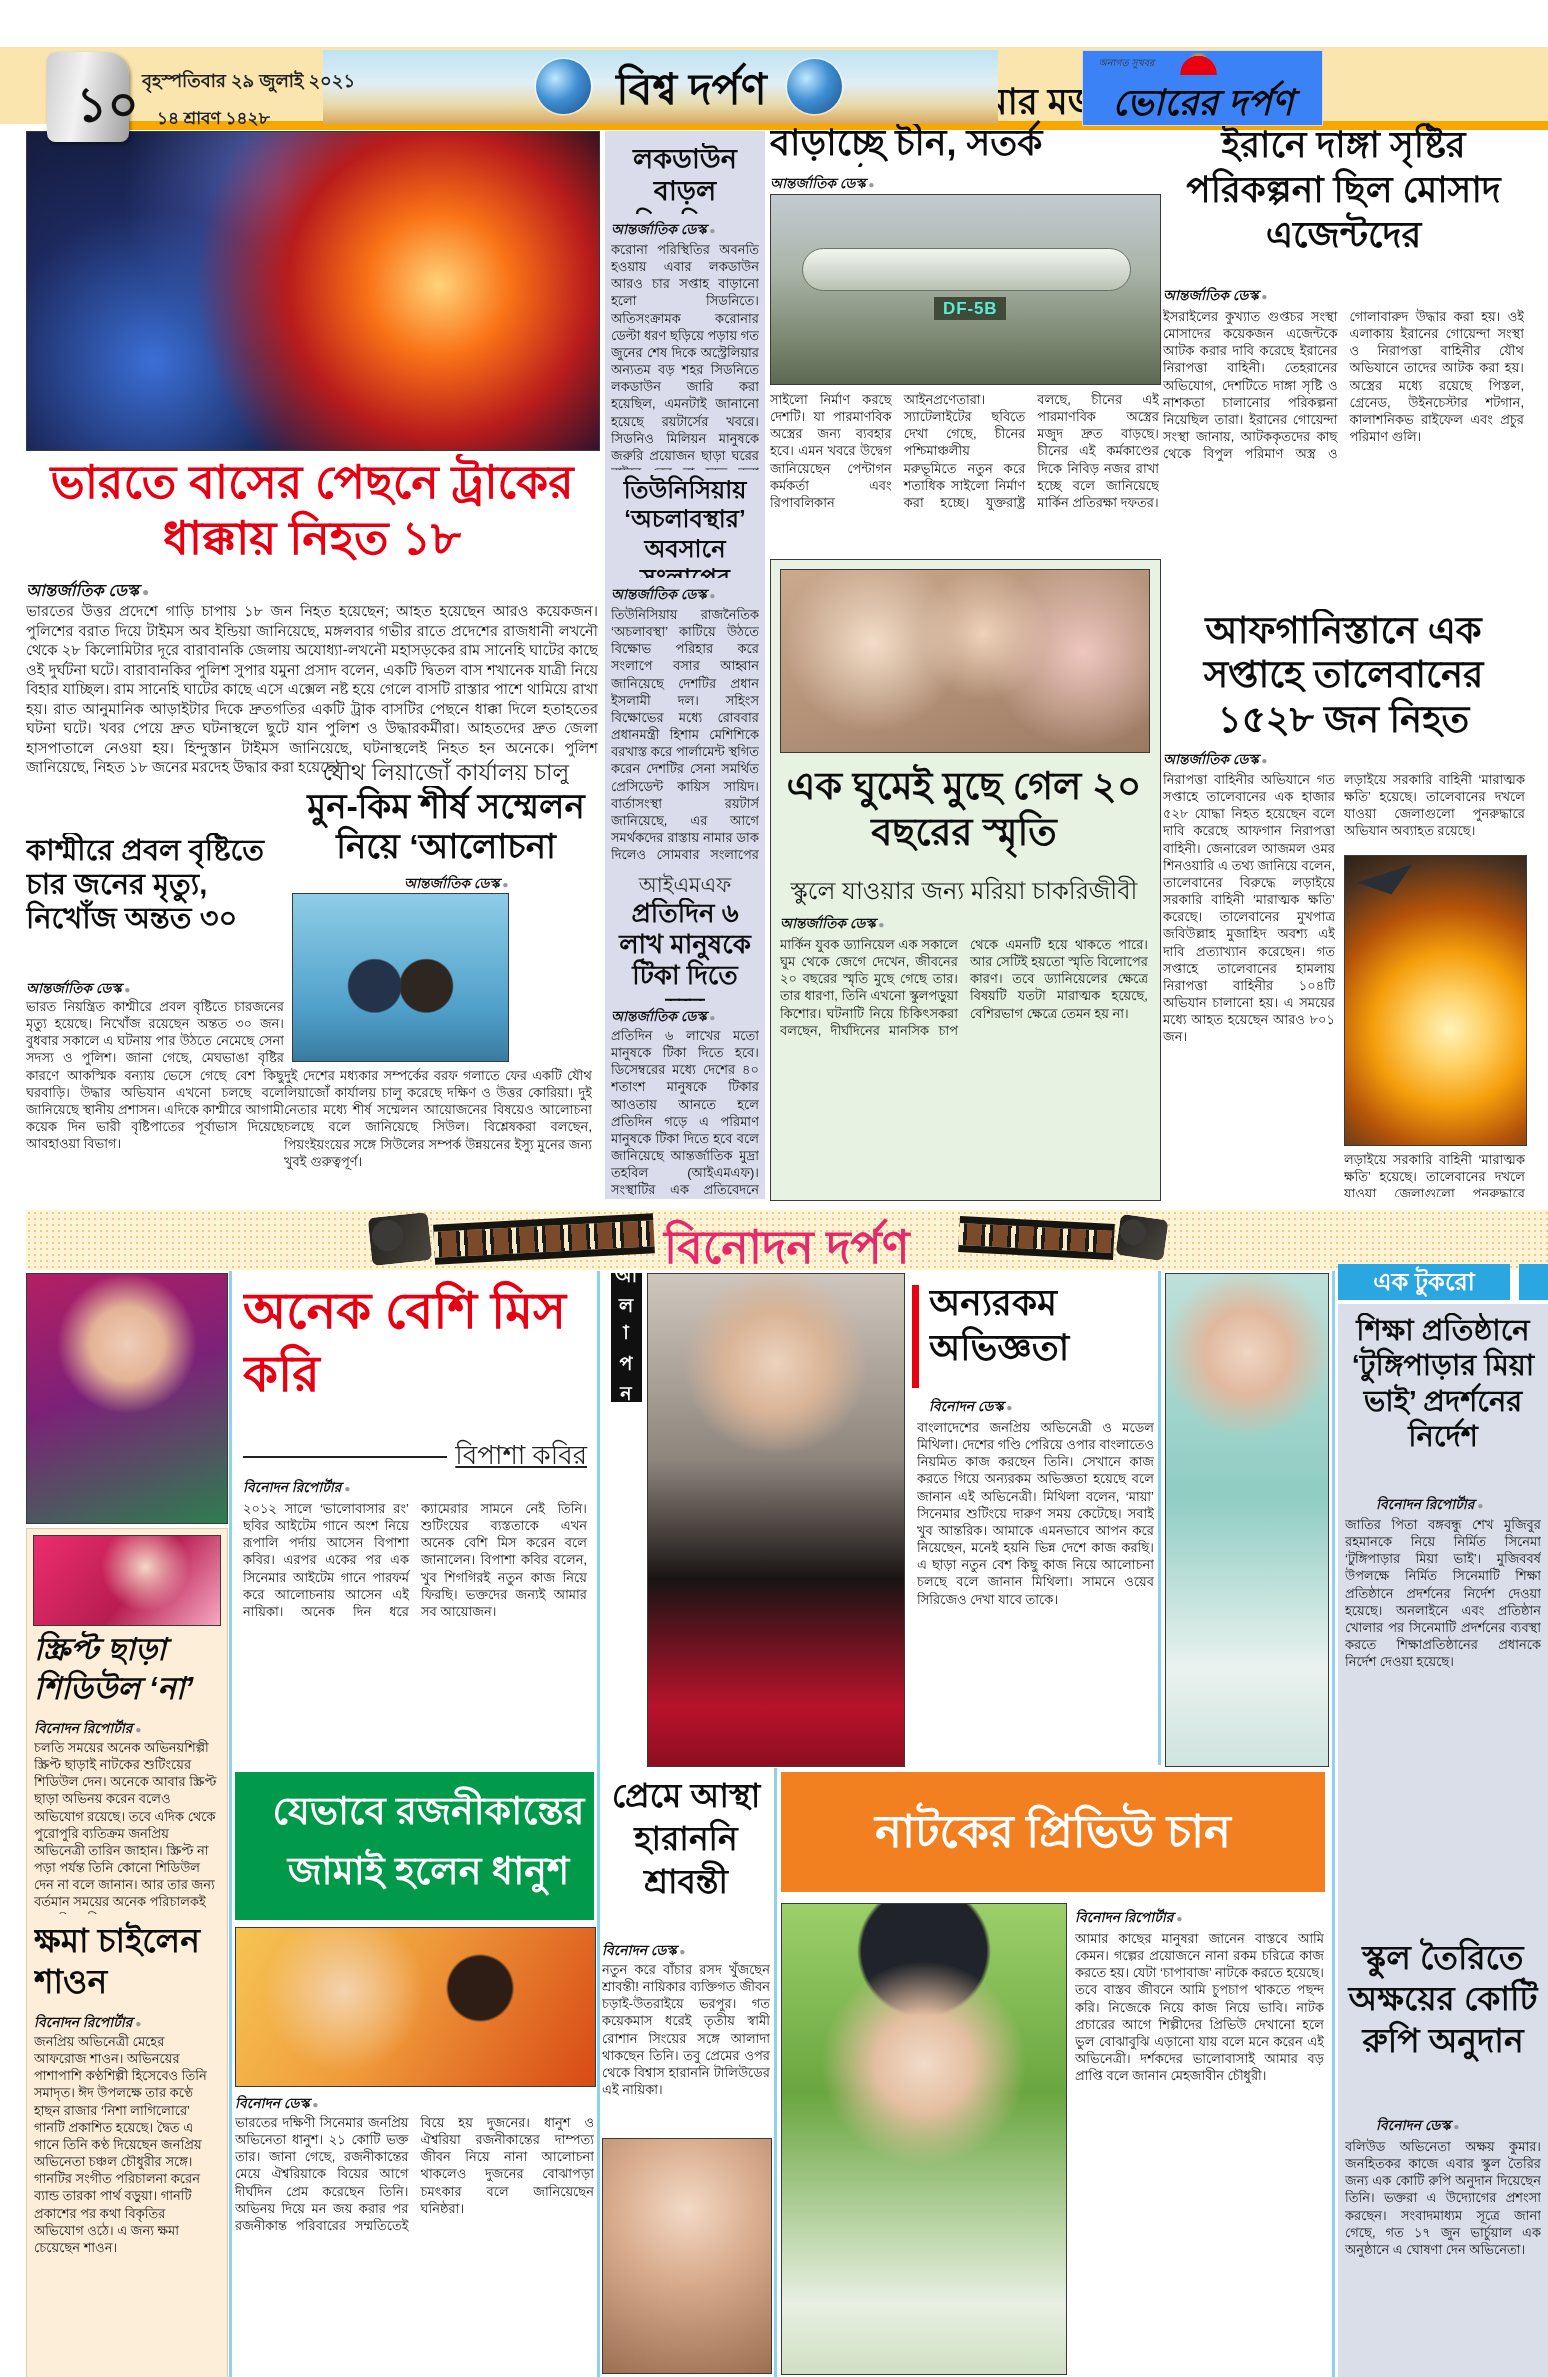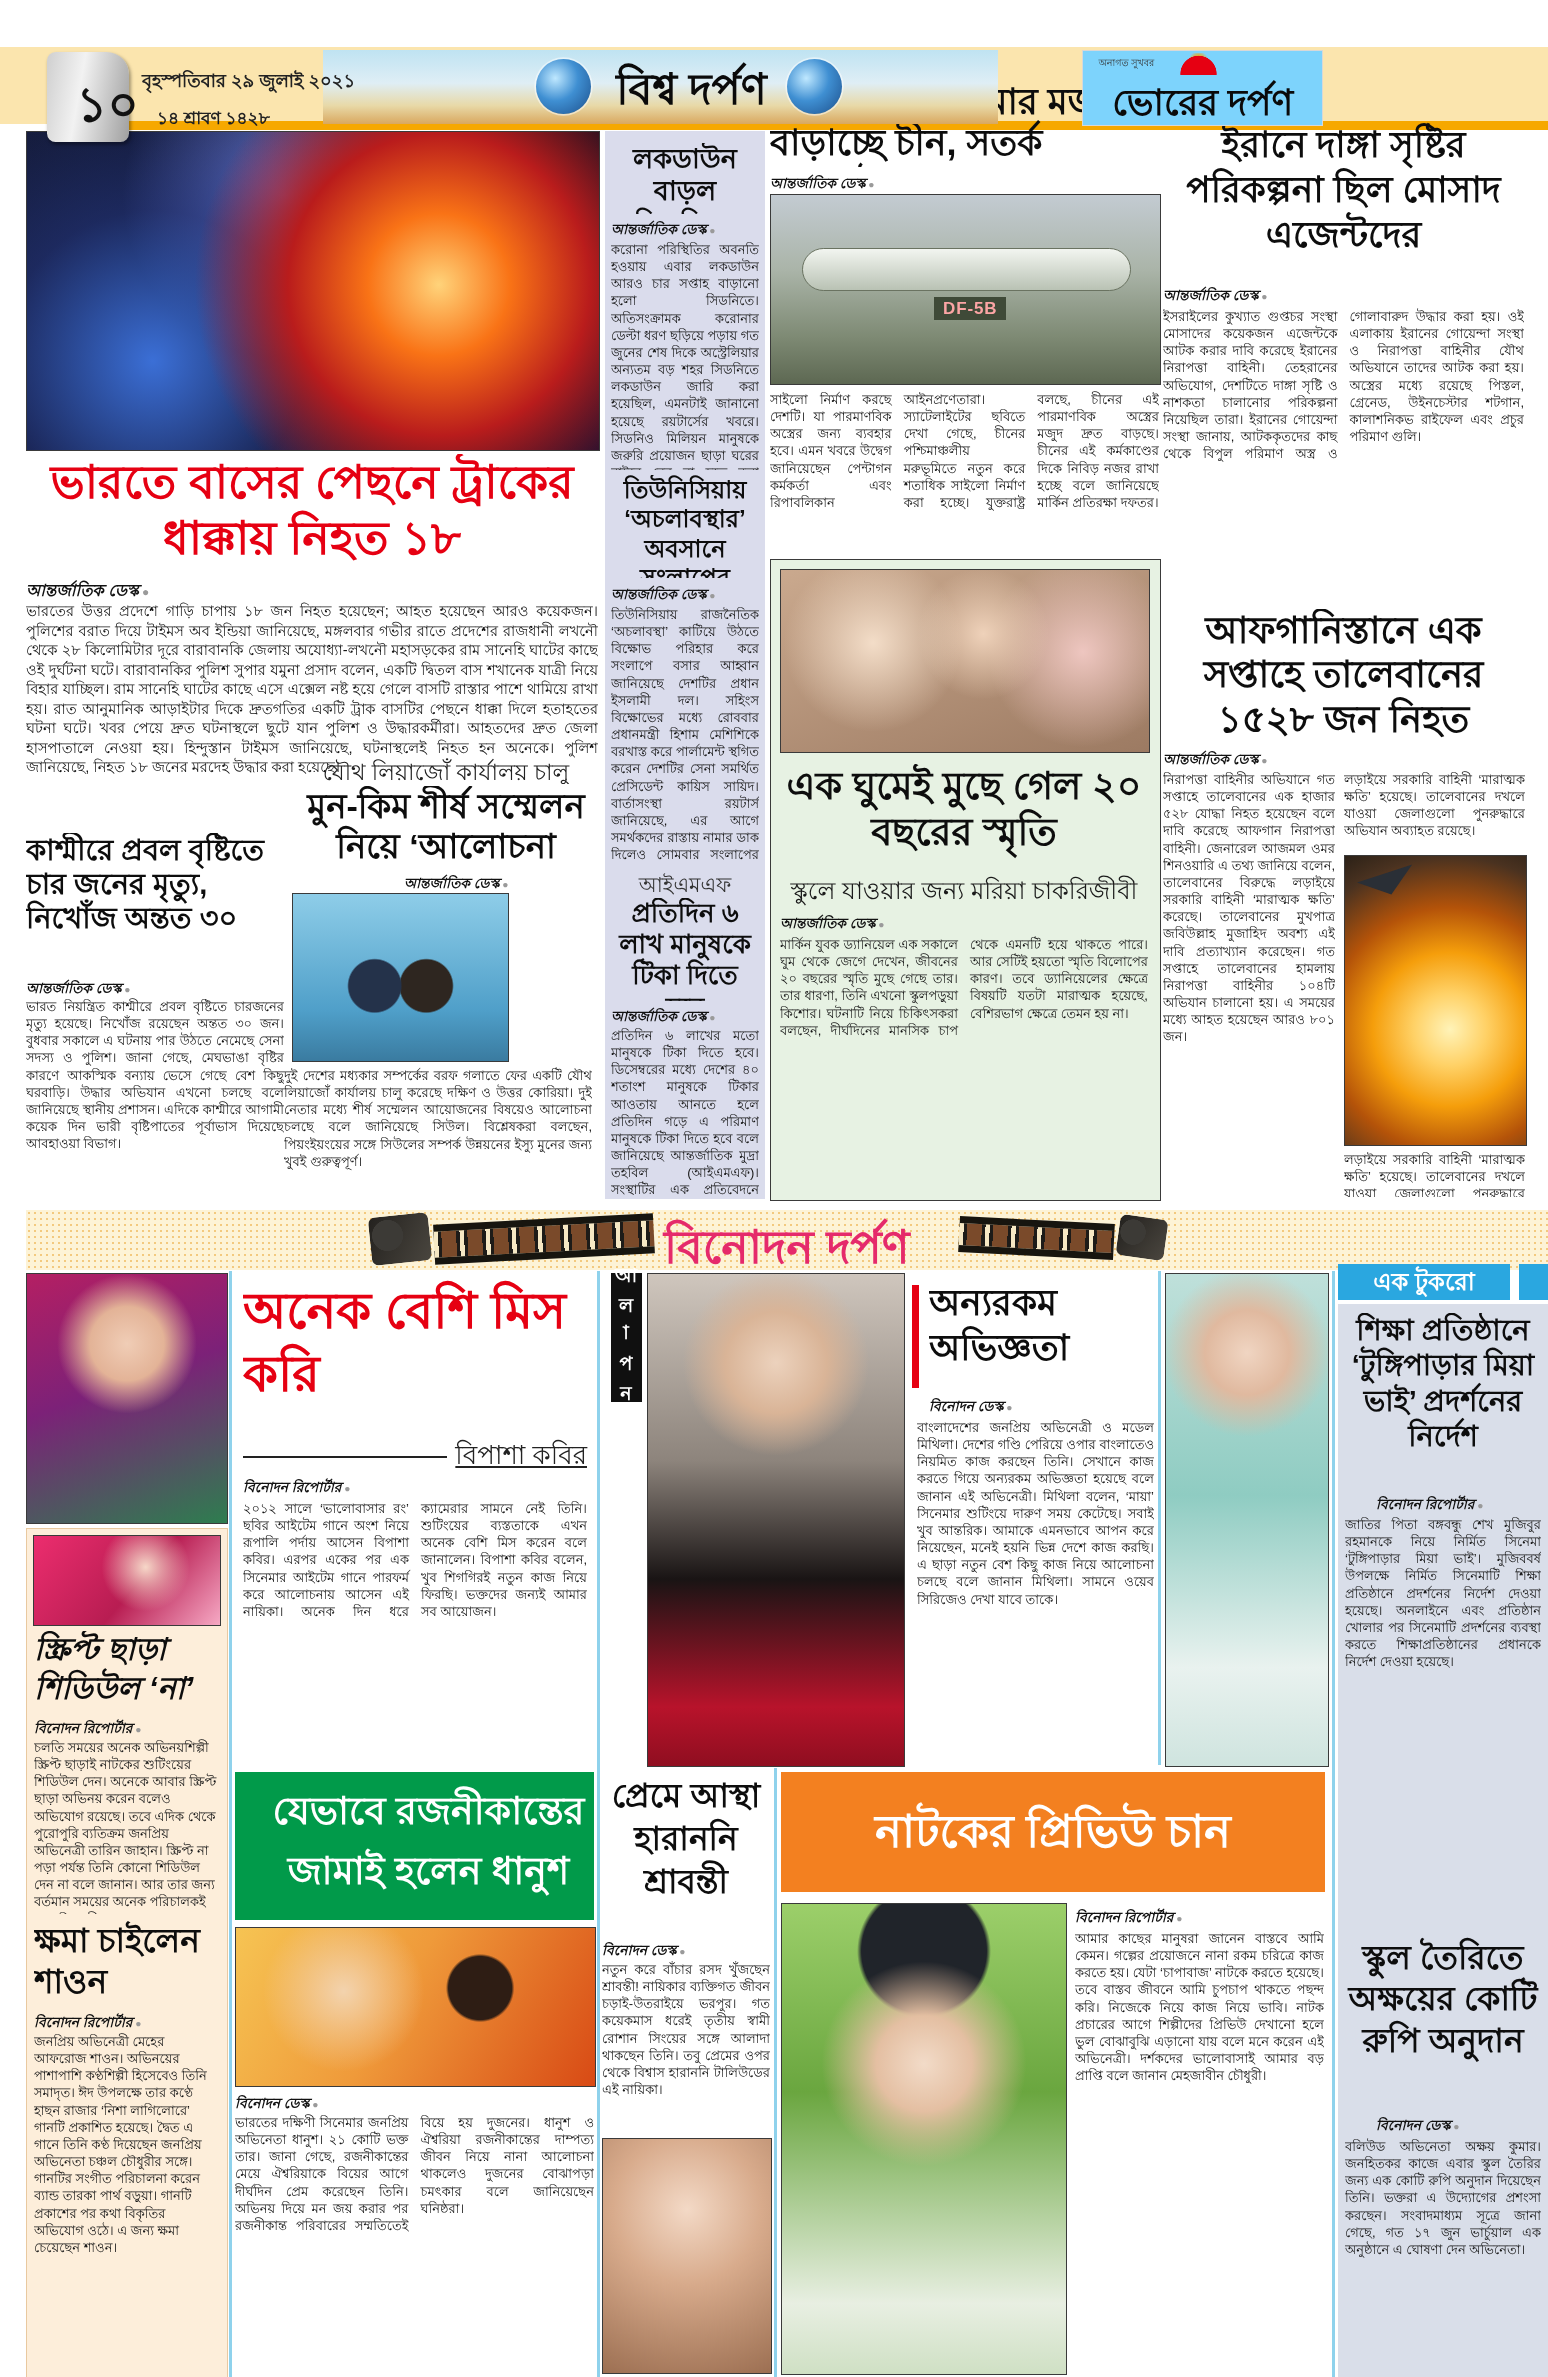--- a/index.html
+++ b/index.html
@@ -16,30 +16,30 @@
   .body-sm{font-size:13px;line-height:1.32;color:#151515;}
   .hl{font-weight:bold;color:#0d0d0d;}
   .hl-red{font-weight:bold;color:#e60012;}
   .cols2{column-count:2;column-gap:12px;}
   .cols3{column-count:3;column-gap:12px;}
   
   .hdr-strip{background:#fbe5ae;}
   .scroll{background:linear-gradient(100deg,#cfcfcf,#f2f2f2 40%,#9f9f9f);border-radius:8.6px 22.4px 8.6px 8.6px;box-shadow:1.7px 2.6px 3.4px rgba(0,0,0,.35);}
   .banner-sky{background:linear-gradient(180deg,#bfe3f2 0%,#dfeef5 45%,#e8d9a8 75%,#d9a85f 100%);}
   .globe{border-radius:50%;background:radial-gradient(circle at 35% 35%,#bfe8ff 0%,#3f8fd2 45%,#1c4e8a 100%);box-shadow:0 0 0 1.7px rgba(255,255,255,.5);}
-  .logo-box{background:#7dd3fc;border:0.9px solid #d8d8d8;}
+  .logo-box{background:#3b82f6;border:0.9px solid #d8d8d8;font-style:italic;}
   .sun{background:radial-gradient(circle at 50% 95%,#e60012 58%,transparent 60%),radial-gradient(circle at 50% 40%,#f7a600 20%,transparent 40%);}
   .orange-rule{background:#f6a800;}
   
   .ph{border:0.9px solid #3a3a3a;}
   .ph-bus{background:radial-gradient(circle at 72% 48%,#ffd37a 0%,#f97316 16%,#b91c1c 34%,transparent 55%),radial-gradient(circle at 22% 72%,#3b6fd6 0%,rgba(40,60,140,.5) 30%,transparent 55%),radial-gradient(circle at 45% 20%,#6b7bd6 0%,transparent 40%),linear-gradient(135deg,#141a38 0%,#0b0e1e 60%,#1c1030 100%);}
   .ph-moonkim{background:radial-gradient(circle at 38% 55%,#24324a 0%,#24324a 16%,transparent 17%),radial-gradient(circle at 62% 55%,#2e2620 0%,#2e2620 16%,transparent 17%),linear-gradient(180deg,#8ecde8 0%,#4f9fc9 70%,#3a7ba0 100%);}
   .ph-missile{background:linear-gradient(180deg,#c3cbd2 0%,#aab4a8 40%,#7e8a74 75%,#5d6852 100%);}
   .missile-tube{position:absolute;left:8%;top:28%;width:84%;height:22%;background:linear-gradient(180deg,#f2f5f0,#b9c2b4);border-radius:34px;border:0.9px solid #6a7361;}
-  .df-label{position:absolute;left:42%;top:54%;background:#3f4a38;color:#fca5a5;font-weight:bold;font-size:17px;padding:1.7px 8.6px;letter-spacing:0.9px;}
+  .df-label{position:absolute;left:42%;top:54%;background:#3f4a38;color:#5eead4;font-weight:bold;font-size:17px;padding:1.7px 8.6px;letter-spacing:0.9px;}
   .ph-couple{background:radial-gradient(circle at 25% 40%,#f3ddc8 0%,transparent 30%),radial-gradient(circle at 55% 35%,#efd2ba 0%,transparent 28%),radial-gradient(circle at 82% 45%,#eec6c0 0%,transparent 30%),linear-gradient(160deg,#caa98e 0%,#9c7a62 100%);}
   .ph-explosion{background:radial-gradient(circle at 58% 60%,#fff3b8 0%,#ffd166 18%,#f59e0b 38%,#b45309 60%,#4a3220 85%,#2b2117 100%);}
   .jet{position:absolute;left:8%;top:6%;width:0;height:0;border-left:29px solid transparent;border-right:29px solid transparent;border-top:22.4px solid #2a2f36;transform:rotate(-18deg);}
   .ph-bipasha{background:radial-gradient(circle at 50% 28%,#f0cdb6 0%,#e3b397 18%,transparent 34%),linear-gradient(160deg,#b41f63 0%,#7c2178 45%,#2e7d4f 100%);}
   .ph-alapon{background:radial-gradient(circle at 50% 18%,#ecd2bd 0%,#d9b497 12%,transparent 22%),linear-gradient(180deg,#cfc6bd 0%,#8d847c 38%,#191414 62%,#b8132b 88%,#8f0e20 100%);}
   .ph-saree{background:radial-gradient(circle at 50% 16%,#f0d5c2 0%,#e0b99f 10%,transparent 20%),linear-gradient(180deg,#bfe0da 0%,#8fccc2 45%,#e9f2ef 80%,#cfe4df 100%);}
   .ph-script{background:radial-gradient(circle at 60% 35%,#f6d7c8 0%,transparent 35%),linear-gradient(130deg,#ec2d6e 0%,#b81d52 55%,#f6a9c4 100%);}
   .ph-wedding{background:radial-gradient(circle at 30% 40%,#f3d3ae 0%,transparent 30%),radial-gradient(circle at 68% 38%,#2e1d14 0%,#2e1d14 12%,transparent 13%),linear-gradient(120deg,#f6c453 0%,#ef9a3a 45%,#d84a15 100%);}
   .ph-mehzabien{background:radial-gradient(circle at 50% 34%,#f2dbc8 0%,#e4bfa2 14%,transparent 30%),radial-gradient(circle at 50% 10%,#20242a 0%,#20242a 14%,transparent 15%),linear-gradient(180deg,#9ccf6a 0%,#6aa63f 40%,#e8efe2 85%,#cfe0c4 100%);}
   .ph-srabanti{background:radial-gradient(circle at 50% 30%,#f3d9c6 0%,#d8ab8c 40%,#9c6f52 100%);}

